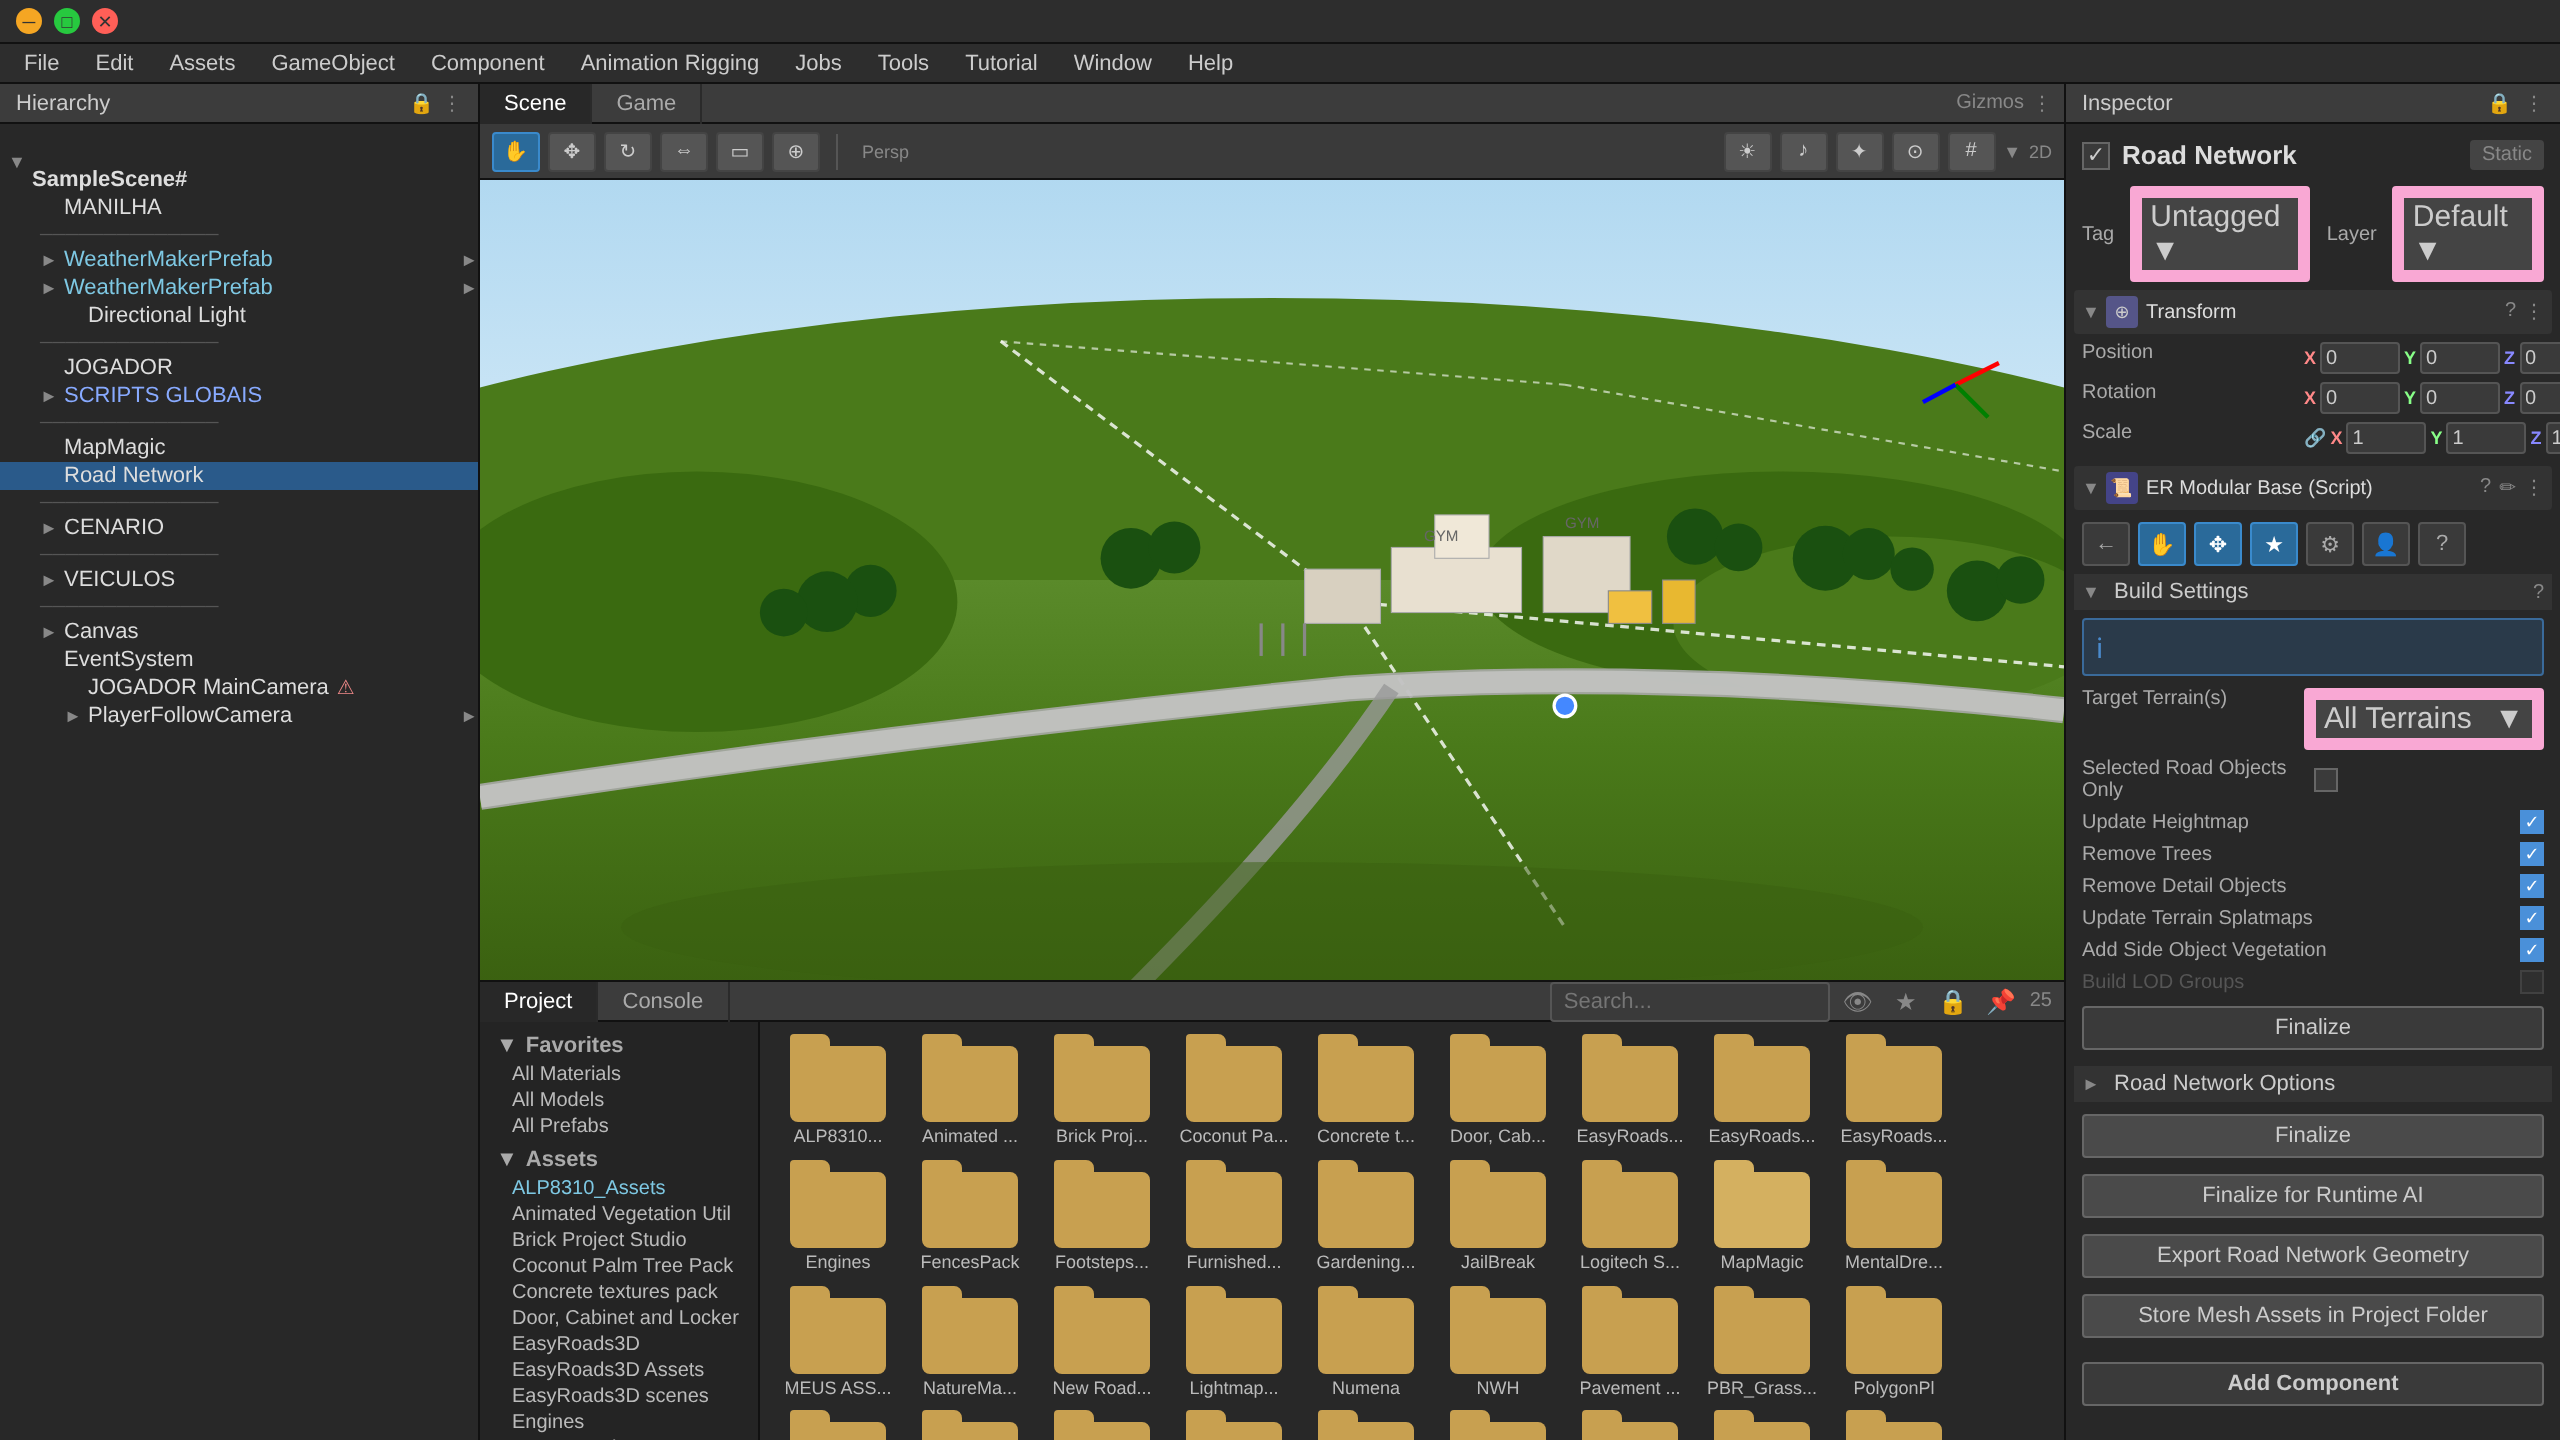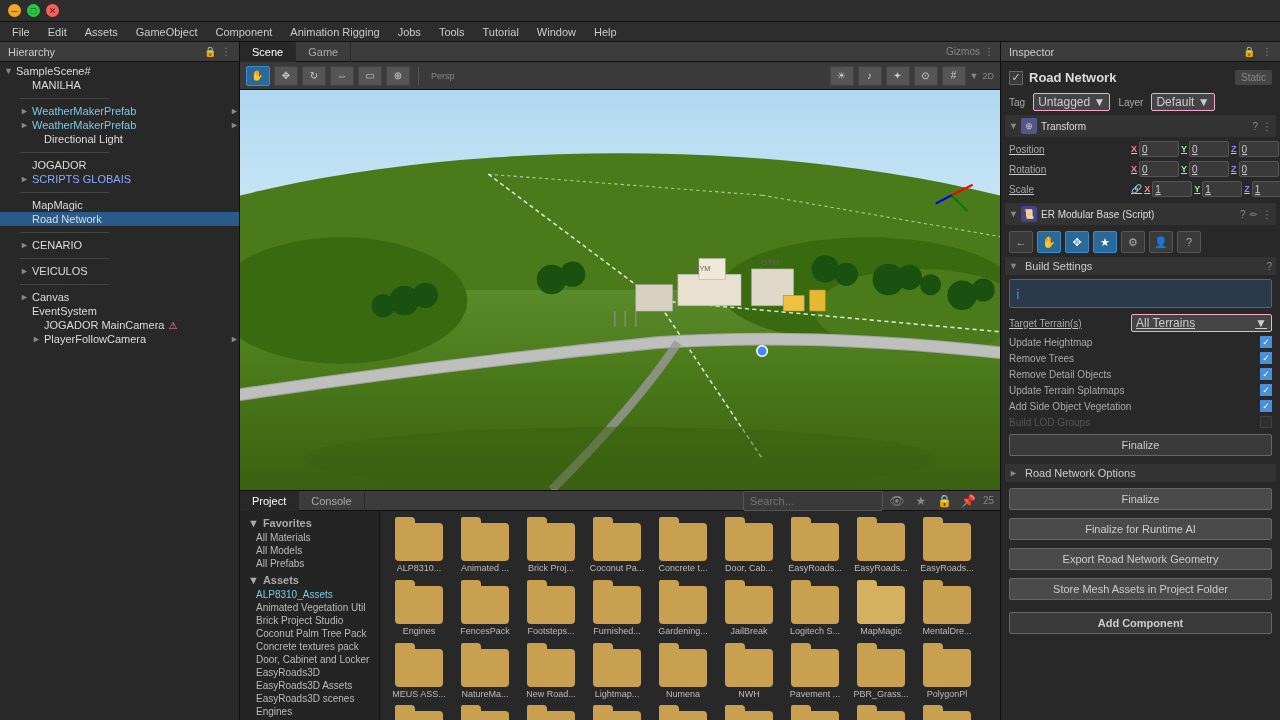--- a/index.html
+++ b/index.html
@@ -25,21 +25,21 @@
     .panel-header { height: 20px; background: #3c3c3c; display: flex; align-items: center; padding: 0 8px; gap: 6px; border-bottom: 1px solid #111; font-size: 11px; color: #ccc; }
     .panel-header .panel-title { flex: 1; }
     .panel-controls { display: flex; gap: 4px; }
     .panel-ctrl-btn { font-size: 10px; color: #888; cursor: pointer; }
 
     .hierarchy-content { flex: 1; overflow-y: auto; padding: 2px 0; }
     .hier-item { display: flex; align-items: center; padding: 1px 0; padding-left: 4px; cursor: pointer; font-size: 11px; }
     .hier-item.selected { background: #2a5a8a; }
     .hier-arrow { width: 12px; display: inline-block; color: #888; font-size: 9px; }
     .hier-label { color: #ccc; font-size: 11px; }
-    .hier-label.scene { color: #ddd; font-weight: normal; }
+    .hier-label.scene { color: #ddd; font-weight: bold; margin-top: 19px; }
     .hier-label.gameobj { color: #ddd; }
     .hier-label.separator { color: #555; font-size: 9px; }
     .hier-label.script { color: #88aaff; }
     .hier-label.prefab { color: #7ec8e3; }
 
     
     #center { flex: 1; display: flex; flex-direction: column; background: #1a1a1a; }
     .view-tabs { height: 20px; background: #3c3c3c; display: flex; align-items: center; border-bottom: 1px solid #111; }
     .view-tab { height: 20px; padding: 0 12px; display: flex; align-items: center; font-size: 11px; cursor: pointer; color: #aaa; border-right: 1px solid #2a2a2a; }
     .view-tab.active { background: #282828; color: #fff; }
@@ -65,38 +65,38 @@
     .project-assets { flex: 1; overflow-y: auto; padding: 8px; }
     .assets-grid { display: flex; flex-wrap: wrap; gap: 4px; align-content: flex-start; }
     .asset-item { width: 62px; display: flex; flex-direction: column; align-items: center; cursor: pointer; padding: 4px 2px; border-radius: 2px; }
     .folder-icon { width: 48px; height: 38px; background: #c8a050; border-radius: 2px 4px 4px 4px; position: relative; }
     .folder-icon::before { content: ''; position: absolute; top: -6px; left: 0; width: 20px; height: 8px; background: #c8a050; border-radius: 2px 4px 0 0; }
     .folder-icon.light { background: #d4b060; }
     .folder-icon.light::before { background: #d4b060; }
     .asset-label { font-size: 9px; color: #bbb; text-align: center; word-break: break-all; line-height: 1.2; margin-top: 2px; max-width: 60px; overflow: hidden; }
 
     
-    #inspector { width: 280px; background: #282828; border-left: 1px solid #111; display: flex; flex-direction: column; overflow-y: auto; flex-shrink: 0; }
+    #inspector { width: 248px; background: #282828; border-left: 1px solid #111; display: flex; flex-direction: column; overflow-y: auto; flex-shrink: 0; }
     .inspector-header { height: 20px; background: #3c3c3c; display: flex; align-items: center; padding: 0 8px; border-bottom: 1px solid #111; font-size: 11px; }
     .inspector-content { flex: 1; overflow-y: auto; padding: 4px; }
 
     .inspector-obj-header { display: flex; align-items: center; padding: 4px; gap: 6px; margin-bottom: 4px; }
     .obj-checkbox { width: 14px; height: 14px; border: 1px solid #666; background: #3a3a3a; display: flex; align-items: center; justify-content: center; cursor: pointer; }
     .obj-name { font-size: 13px; color: #ddd; font-weight: bold; }
     .obj-tag-layer { display: flex; gap: 8px; align-items: center; padding: 0 4px; margin-bottom: 4px; font-size: 10px; }
-    .tag-dropdown { background: #444; border: 1px solid #f9a8d4; padding: 1px 4px; border-radius: 2px; color: #ccc; font-size: 12px; cursor: pointer; }
+    .tag-dropdown { background: #444; border: 6px solid #f9a8d4; padding: 1px 4px; border-radius: 2px; color: #ccc; font-size: 15px; cursor: pointer; }
 
     .component-header { display: flex; align-items: center; padding: 3px 4px; background: #333; border-radius: 2px; margin-bottom: 2px; cursor: pointer; }
     .comp-arrow { width: 12px; font-size: 9px; color: #888; }
     .comp-icon { width: 16px; height: 16px; background: #558; border-radius: 2px; margin-right: 4px; display: flex; align-items: center; justify-content: center; font-size: 9px; }
     .comp-title { flex: 1; font-size: 10px; color: #ddd; }
     .comp-options { display: flex; gap: 4px; }
     .comp-opt-btn { font-size: 10px; color: #888; cursor: pointer; }
 
-    .prop-row { display: flex; align-items: center; padding: 2px 4px; gap: 12px; text-decoration: underline; }
+    .prop-row { display: flex; align-items: flex-start; padding: 2px 4px; gap: 1px; }
     .prop-label { width: 110px; color: #aaa; font-size: 10px; flex-shrink: 0; }
     .prop-xyz { display: flex; gap: 2px; flex: 1; }
     .xyz-field { display: flex; align-items: center; gap: 2px; flex: 1; }
     .xyz-label { font-size: 9px; color: #f88; font-weight: bold; }
     .xyz-label.g { color: #8f8; }
     .xyz-label.b { color: #88f; }
     .xyz-input { background: #3a3a3a; border: 1px solid #555; padding: 1px 2px; border-radius: 2px; color: #ccc; font-size: 10px; height: 16px; width: 40px; }
 
     .section-header { padding: 3px 4px; background: #333; display: flex; align-items: center; gap: 4px; margin-bottom: 2px; cursor: pointer; }
     .section-title { font-size: 11px; color: #ccc; font-weight: normal; }
@@ -684,20 +684,24 @@
       </div>
       
       <div class="prop-row">
         <span class="prop-label">Target Terrain(s)</span>
         <div class="tag-dropdown" style="flex:1;display:flex;align-items:center;justify-content:space-between">
           <span>All Terrains</span>
           <span>▼</span>
         </div>
       </div>
       
+      <div class="checkbox-row">
+        <div style="width:110px;font-size:10px;color:#aaa">Selected Road Objects Only</div>
+        <div class="chk"></div>
+      </div>
       
       <div class="checkbox-row">
         <span class="chk-label" style="flex:1">Update Heightmap</span>
         <div class="chk checked">✓</div>
       </div>
       <div class="checkbox-row">
         <span class="chk-label" style="flex:1">Remove Trees</span>
         <div class="chk checked">✓</div>
       </div>
       <div class="checkbox-row">

